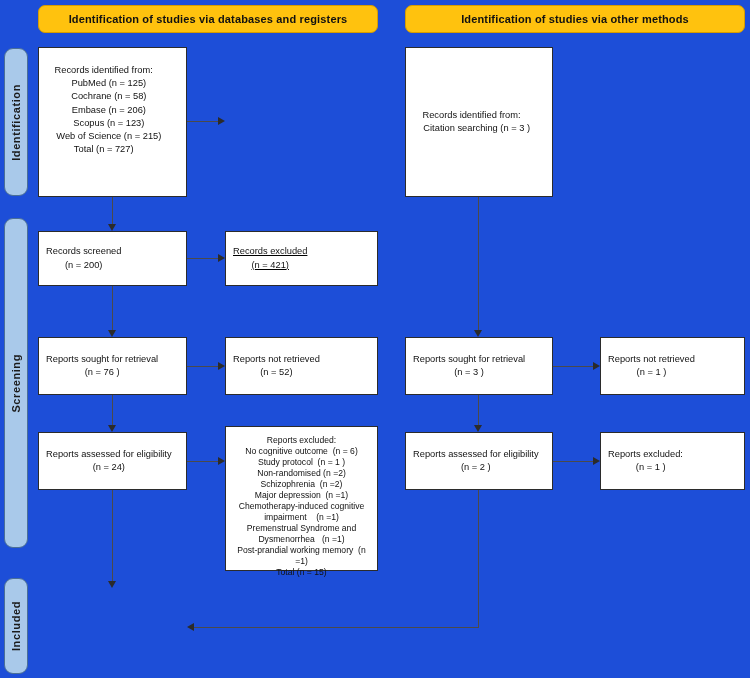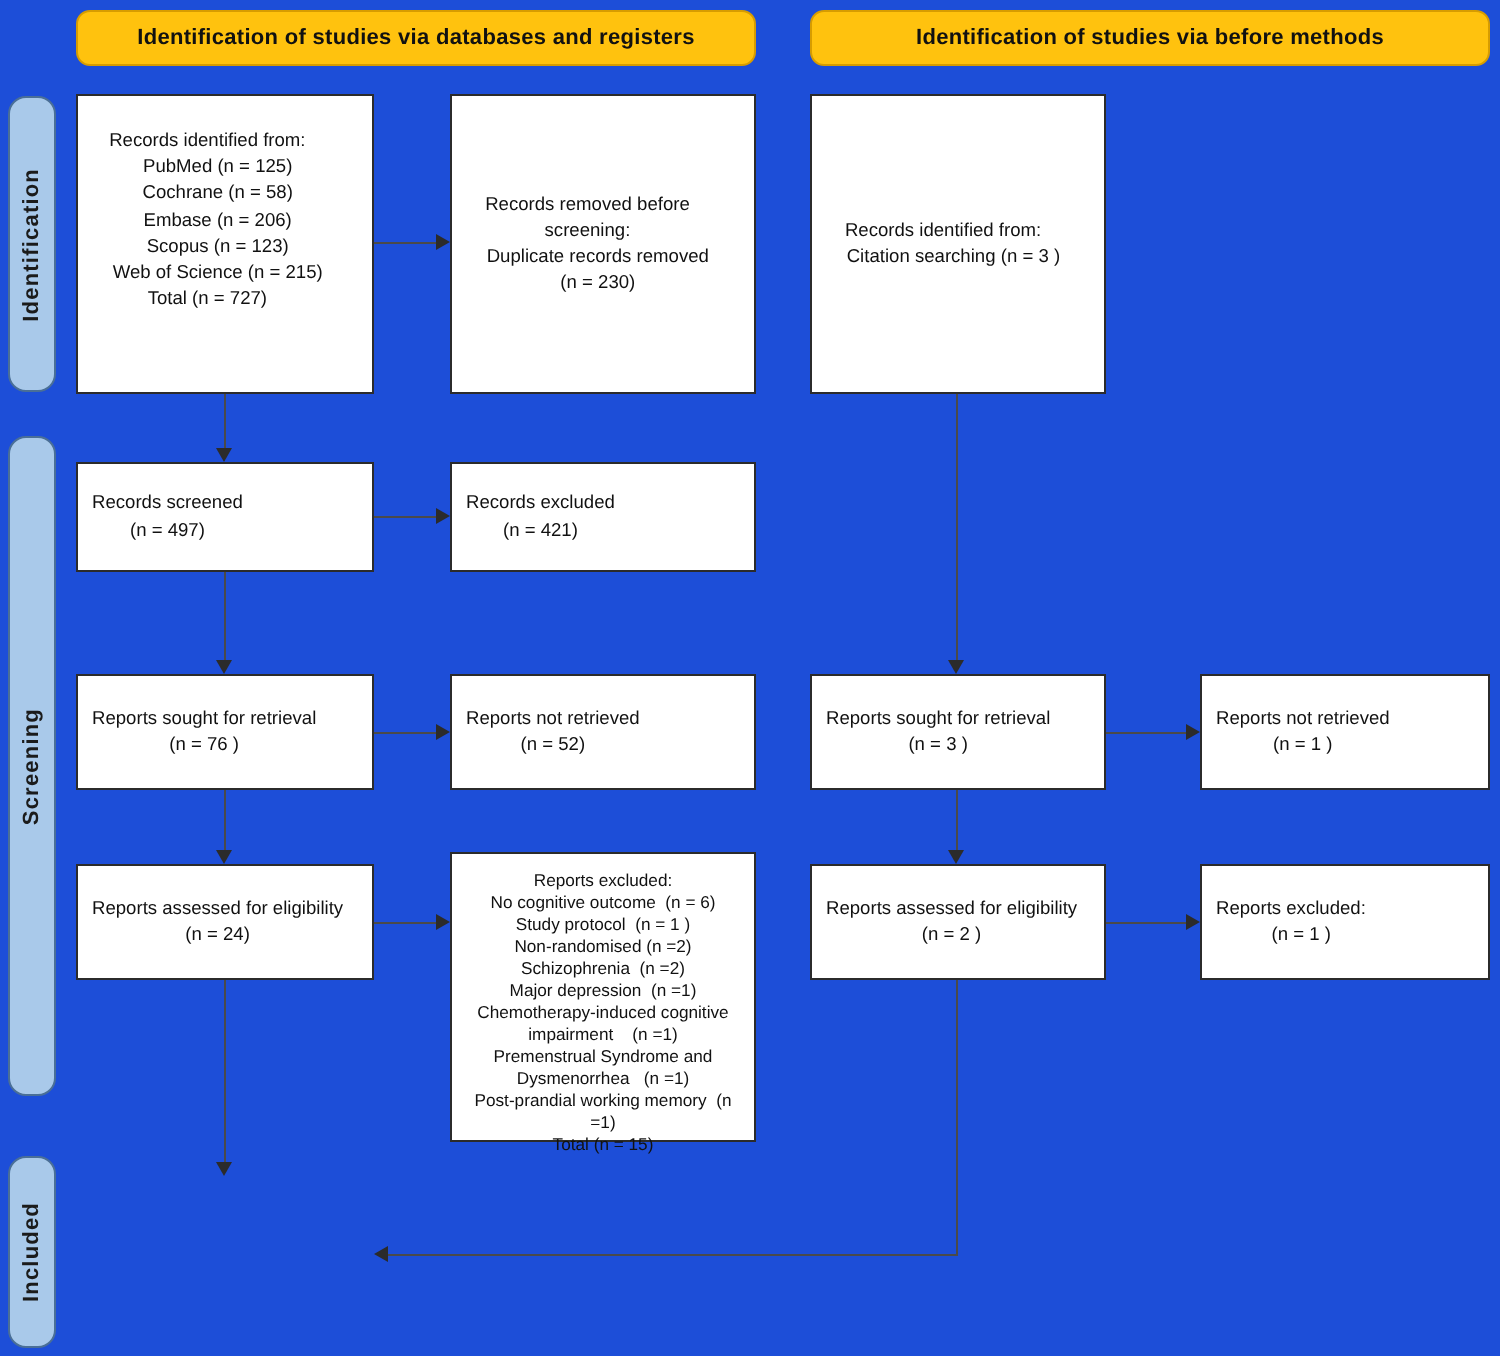--- a/index.html
+++ b/index.html
@@ -90,46 +90,40 @@
     <span>Screening</span>
   </div>
   <div class="phase" style="left:4px;top:578px;width:24px;height:96px;">
     <span>Included</span>
   </div>
 
   <div class="hdr" style="left:38px;top:5px;width:340px;height:28px;">
     <span>Identification of studies via databases and registers</span>
   </div>
   <div class="hdr" style="left:405px;top:5px;width:340px;height:28px;">
-    <span>Identification of studies via before methods</span>
+    <span>Identification of studies via other methods</span>
   </div>
 
   <div class="box topal" style="left:38px;top:47px;width:149px;height:150px;padding-top:16px;">
     <div class="txt">Records identified from:
     PubMed (n = 125)
     Cochrane (n = 58)
     Embase (n = 206)
     Scopus (n = 123)
     Web of Science (n = 215)
 Total (n = 727)</div>
   </div>
 
-  <div class="box" style="left:225px;top:47px;width:153px;height:150px;">
-    <div class="txt">Records removed before
-screening:
-    Duplicate records removed
-    (n = 230)</div>
-  </div>
 
   <div class="box" style="left:38px;top:231px;width:149px;height:55px;">
     <div class="txt">Records screened
-(n = 497)</div>
-  </div>
-
-  <div class="box" style="left:225px;top:231px;width:153px;height:55px;">
+(n = 200)</div>
+  </div>
+
+  <div class="box" style="left:225px;top:231px;width:153px;height:55px;text-decoration:underline;">
     <div class="txt">Records excluded
 (n = 421)</div>
   </div>
 
   <div class="box" style="left:38px;top:337px;width:149px;height:58px;">
     <div class="txt">Reports sought for retrieval
 (n = 76 )</div>
   </div>
 
   <div class="box" style="left:225px;top:337px;width:153px;height:58px;">

